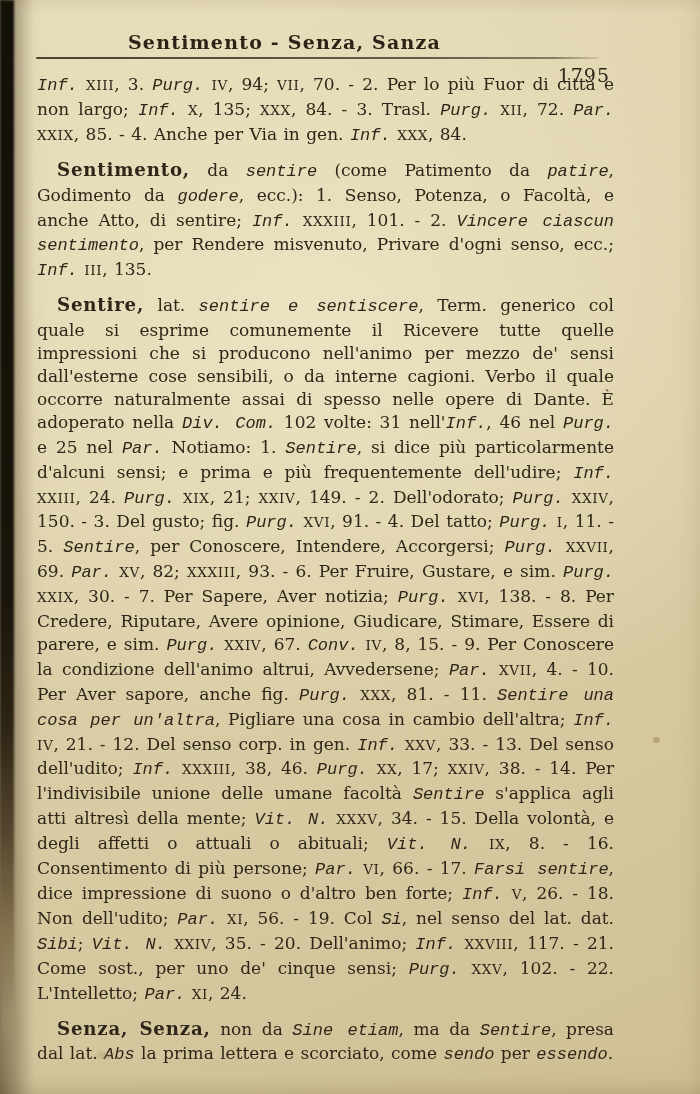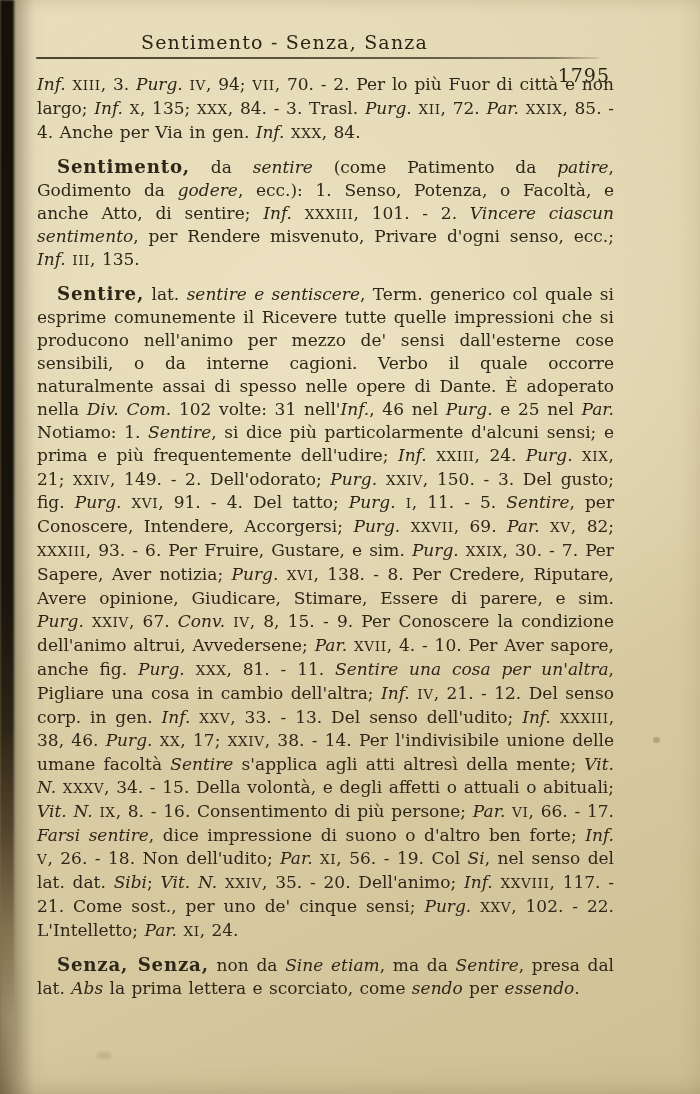--- a/index.html
+++ b/index.html
@@ -27,42 +27,42 @@
   }
   .gutter2 {
     position: absolute; left: 0; top: 0; bottom: 0; width: 34px;
     background: linear-gradient(to right, rgba(50,38,18,0.35), rgba(50,38,18,0));
   }
   .running-header {
     position: absolute; top: 31px; left: 37px; width: 575px; height: 24px;
   }
   .header-title {
     position: absolute; left: 0; right: 80px; text-align: center;
-    font-weight: normal; font-size: 19px; letter-spacing: 1.2px;
+    font-weight: bold; font-size: 19px; letter-spacing: 1.2px;
     color: #2b2416;
   }
   .page-number {
     position: absolute; right: 2px; top: 0;
     font-size: 19px; letter-spacing: 1px; color: #2b2416; margin-top: 33px;
   }
   .header-rule {
     position: absolute; top: 57px; left: 36px; width: 563px; height: 2px;
     background: linear-gradient(to right, rgba(58,49,35,0.9) 0%, rgba(58,49,35,0.75) 70%, rgba(58,49,35,0.55) 92%, rgba(58,49,35,0.1) 100%);
     border-radius: 1px;
   }
   .text-block {
     position: absolute; top: 73px; left: 37px; width: 577px;
     font-size: 17px; line-height: 22.9px;
     text-align: justify; word-spacing: 1px;
   }
   .text-block p { margin: 0; }
   .text-block p + p { margin-top: 11px; }
   .text-block p.indent { text-indent: 20px; }
   .b { font-weight: bold; font-size: 1.07em; letter-spacing: 0.8px; }
-  .i { font-style: italic; }
+  .i { font-style: italic; font-family: Liberation Mono, monospace; }
   .sc { text-transform: uppercase; font-size: 0.8em; letter-spacing: 0.6px; }
   .speck { position: absolute; border-radius: 50%; }
   .speck-a { left: 653px; top: 737px; width: 7px; height: 6px;
              background: rgba(146,117,74,0.45); filter: blur(0.5px); }
   .speck-b { left: 96px; top: 1052px; width: 16px; height: 7px;
              background: rgba(160,138,98,0.30); filter: blur(1.5px); }
 </style>
 </head>
 <body>
 

